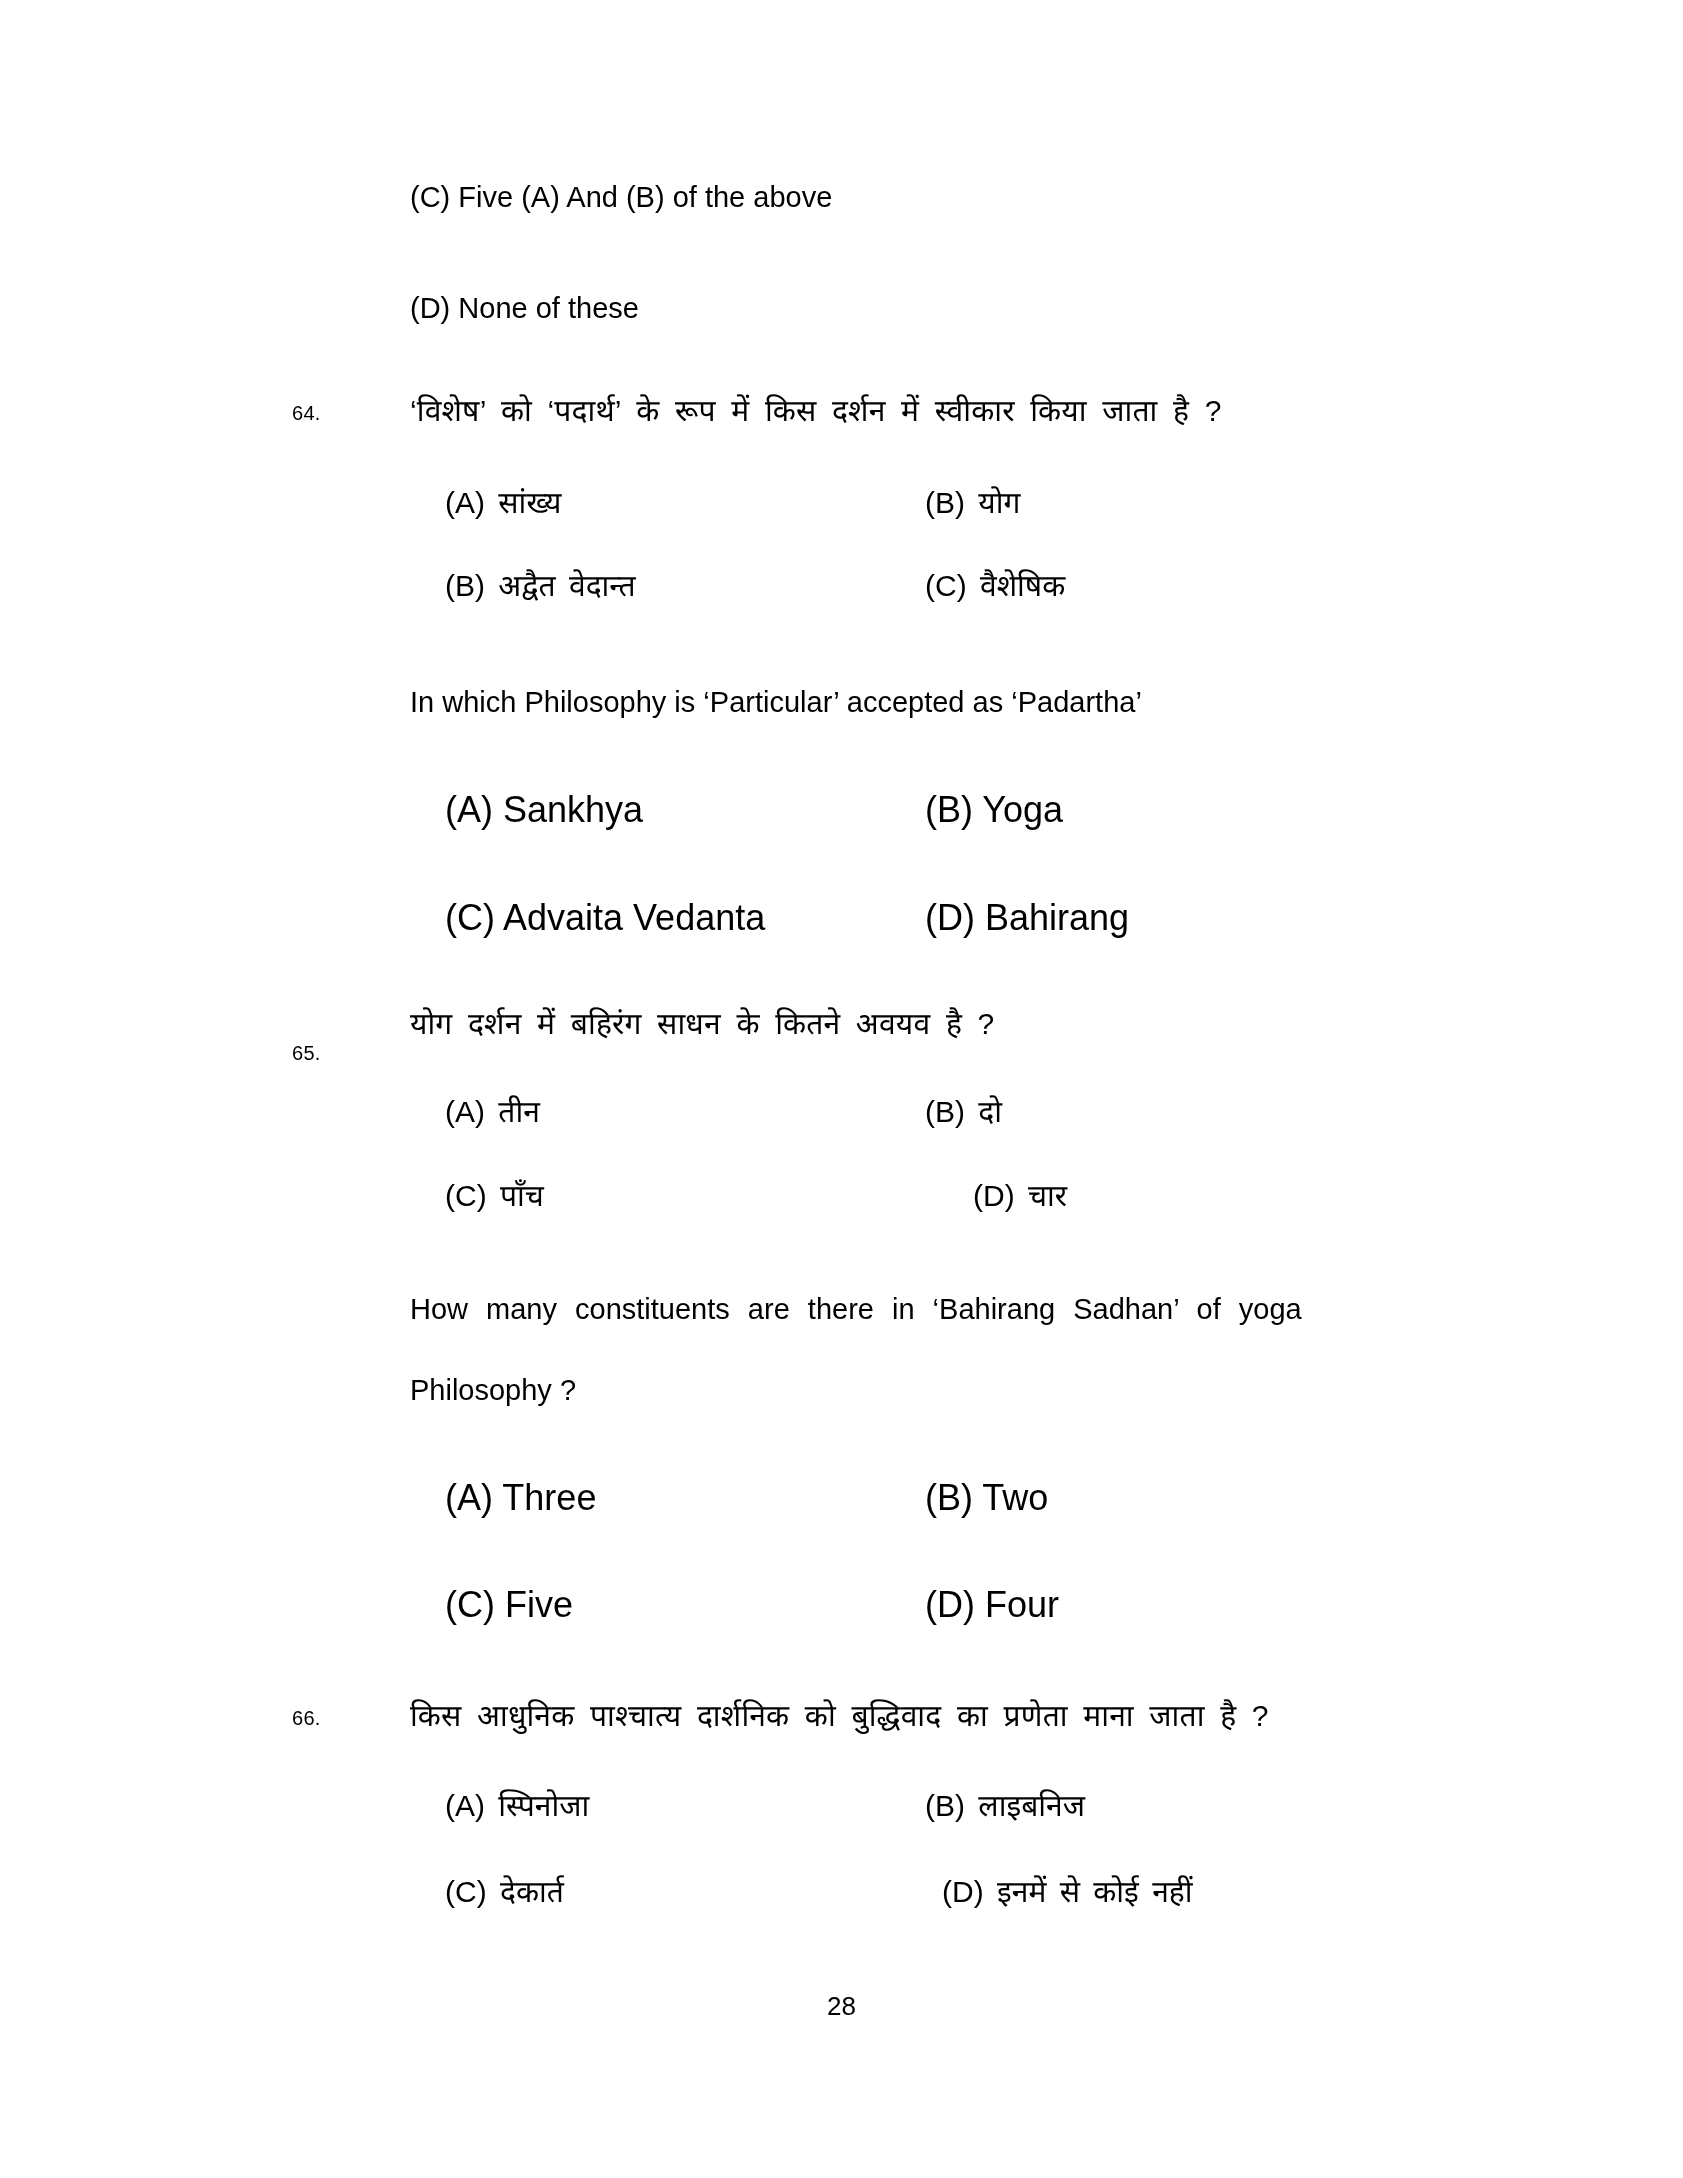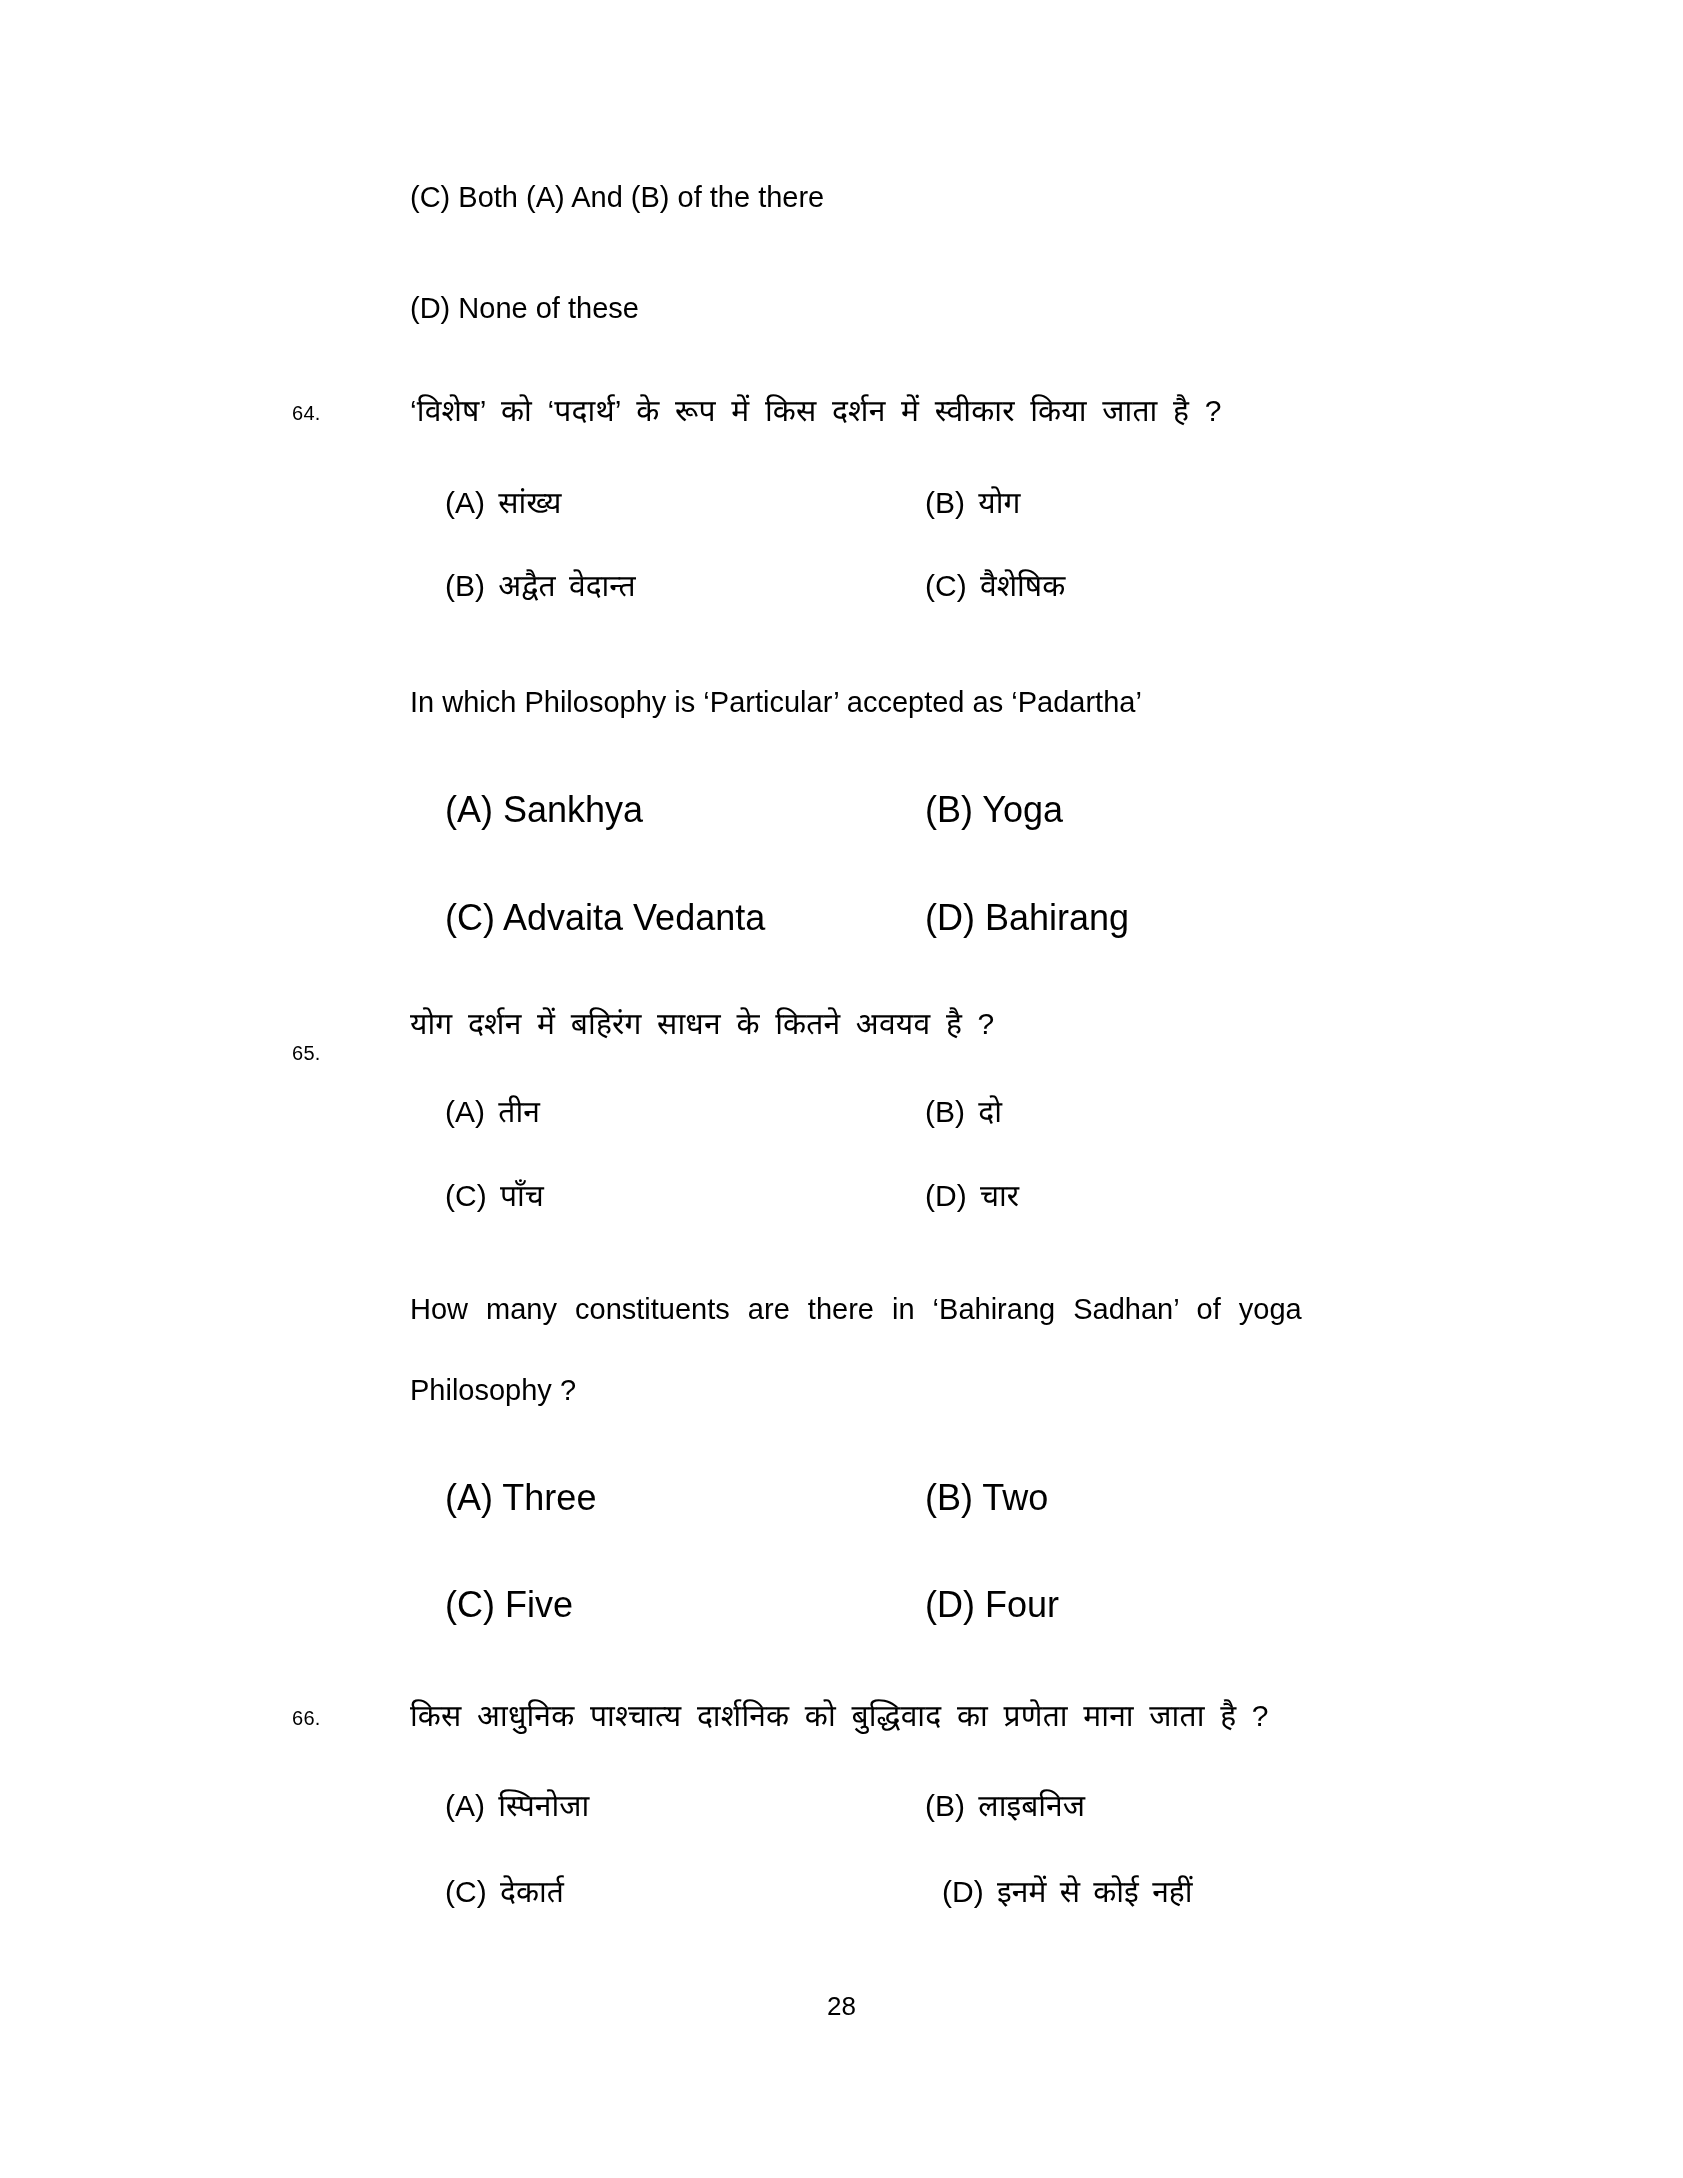--- a/index.html
+++ b/index.html
@@ -84,21 +84,21 @@
   }
 </style>
 </head>
 <body>
 
 <div class="page">
   <div class="content">
 
     <div class="qtext" style="top:178px;">
       <span class="label">(C)</span>
-      <span>Both (A) And (B) of the there</span>
+      <span>Five (A) And (B) of the above</span>
     </div>
     <div class="qtext" style="top:289px;">
       <span class="label">(D)</span>
       <span>None of these</span>
     </div>
 
     <div class="qnum" style="top:396px;">64.</div>
     <div class="qtext hindi" style="top:392px;">‘विशेष’ को ‘पदार्थ’ के रूप में किस दर्शन में स्वीकार किया जाता है ?</div>
 
     <div class="optrow" style="top:485px;">
@@ -154,21 +154,21 @@
       <div class="opt hindi opt-left">
         <span class="label">(A)</span>
         <span>तीन</span>
       </div>
       <div class="opt hindi opt-right">
         <span class="label">(B)</span>
         <span>दो</span>
       </div>
     </div>
 
-    <div class="optrow" style="top:1178px;">
+    <div class="optrow" style="top:1178px;gap:48px;">
       <div class="opt hindi opt-left">
         <span class="label">(C)</span>
         <span>पाँच</span>
       </div>
       <div class="opt hindi opt-right">
         <span class="label">(D)</span>
         <span>चार</span>
       </div>
     </div>
 

